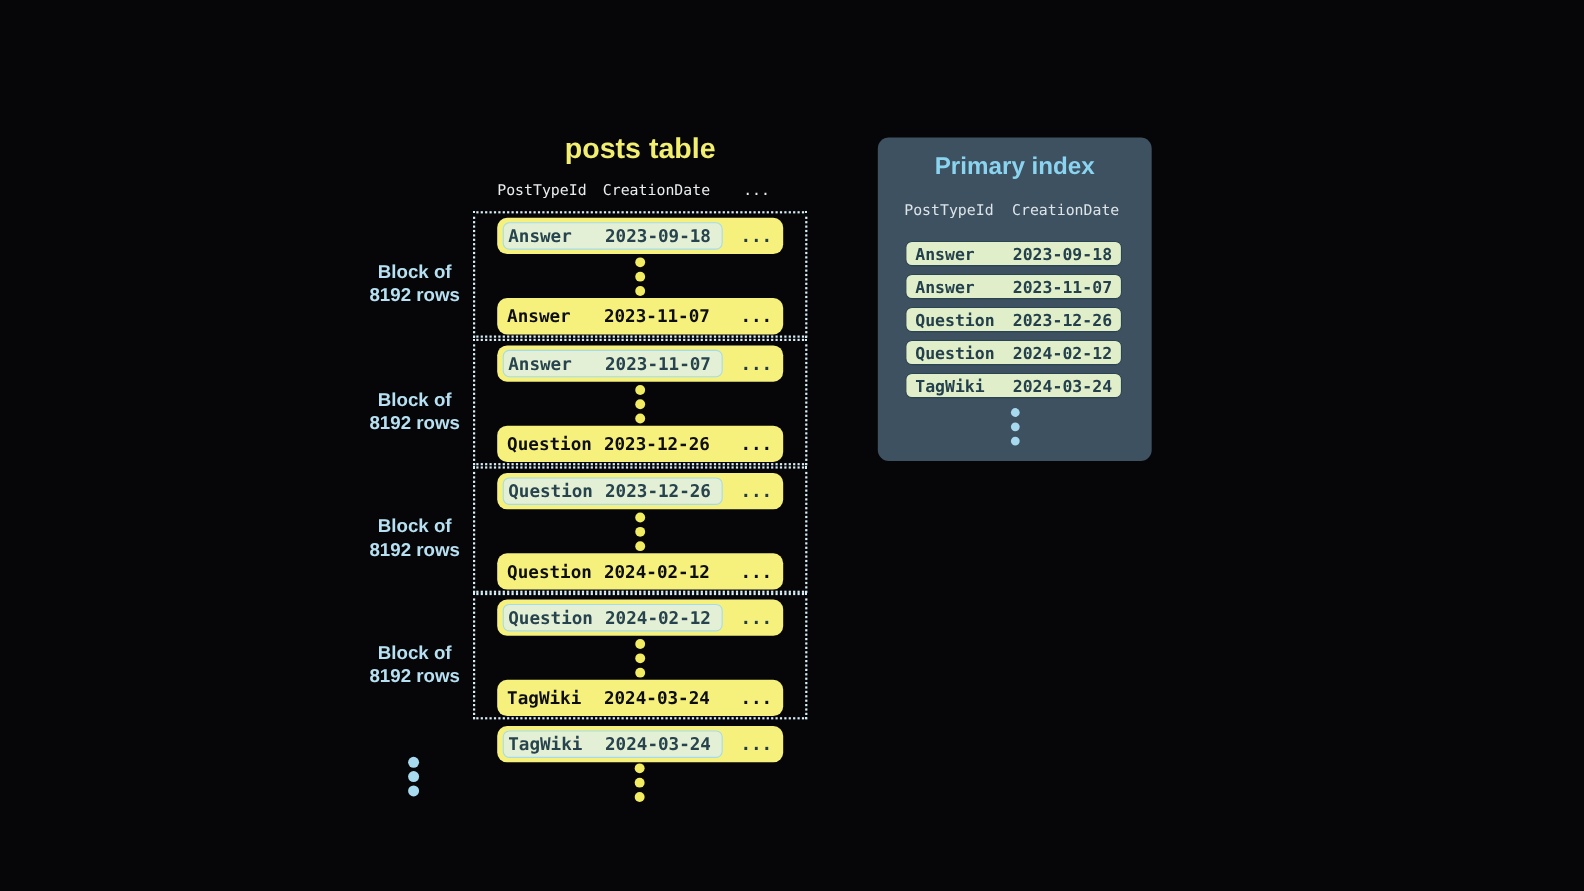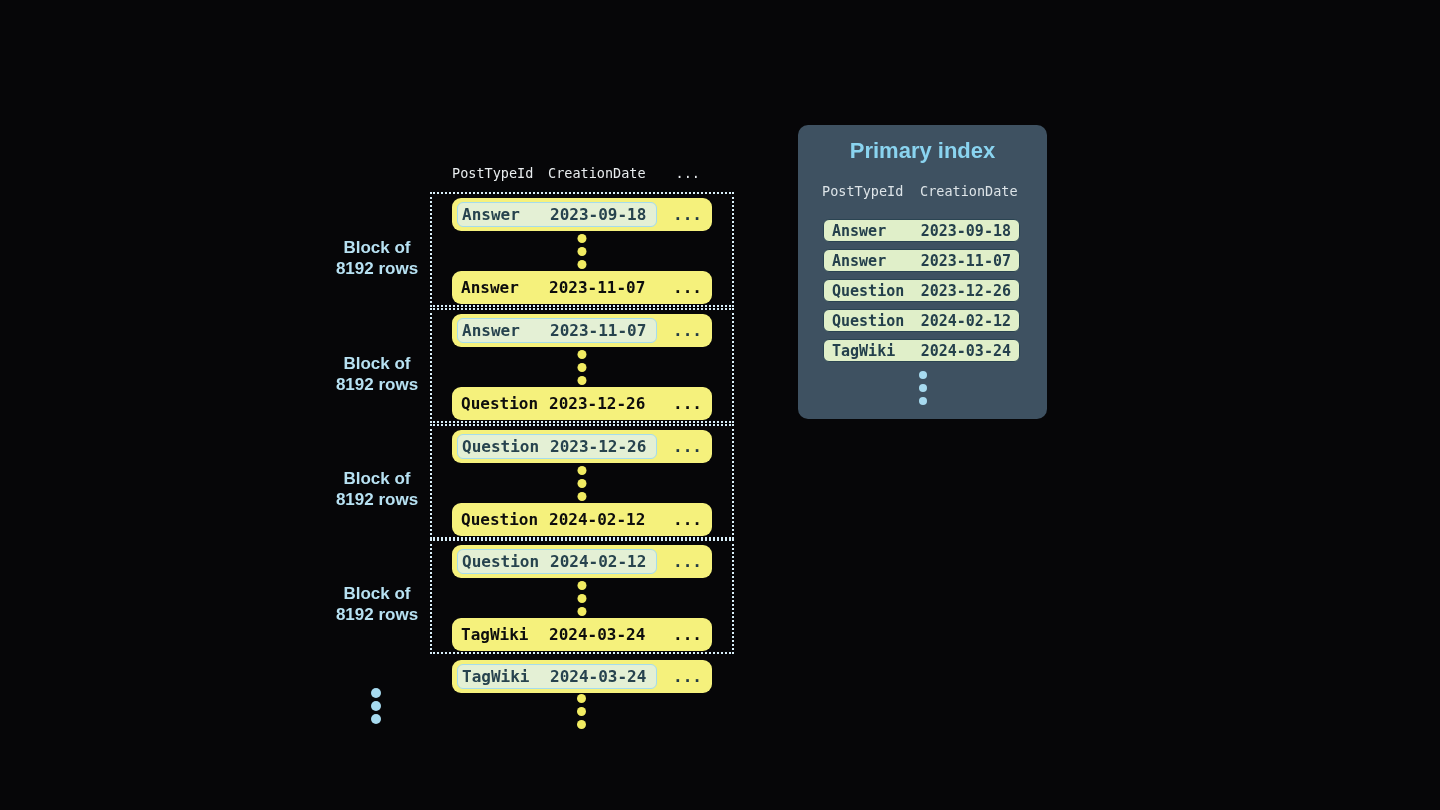--- a/index.html
+++ b/index.html
@@ -72,20 +72,21 @@
            display:flex;align-items:center;padding:0 8px;
            font-family:"DejaVu Sans Mono",monospace;font-size:15px;font-weight:700;color:var(--idx-text);}
   .idx-row .cell-type{width:86px;}
   .idx-row .cell-date{margin-left:auto;}
 </style>
 </head>
 <body>
 
 <div class="canvas">
 
+  <div class="pt-title">posts table</div>
 
   <div class="pt-header">
     <span class="col-type">PostTypeId</span>
     <span class="col-date">CreationDate</span>
     <span class="col-ellip">...</span>
   </div>
 
   <div class="block-label" style="top:237px">
     <div>Block of</div>
     <div>8192 rows</div>

